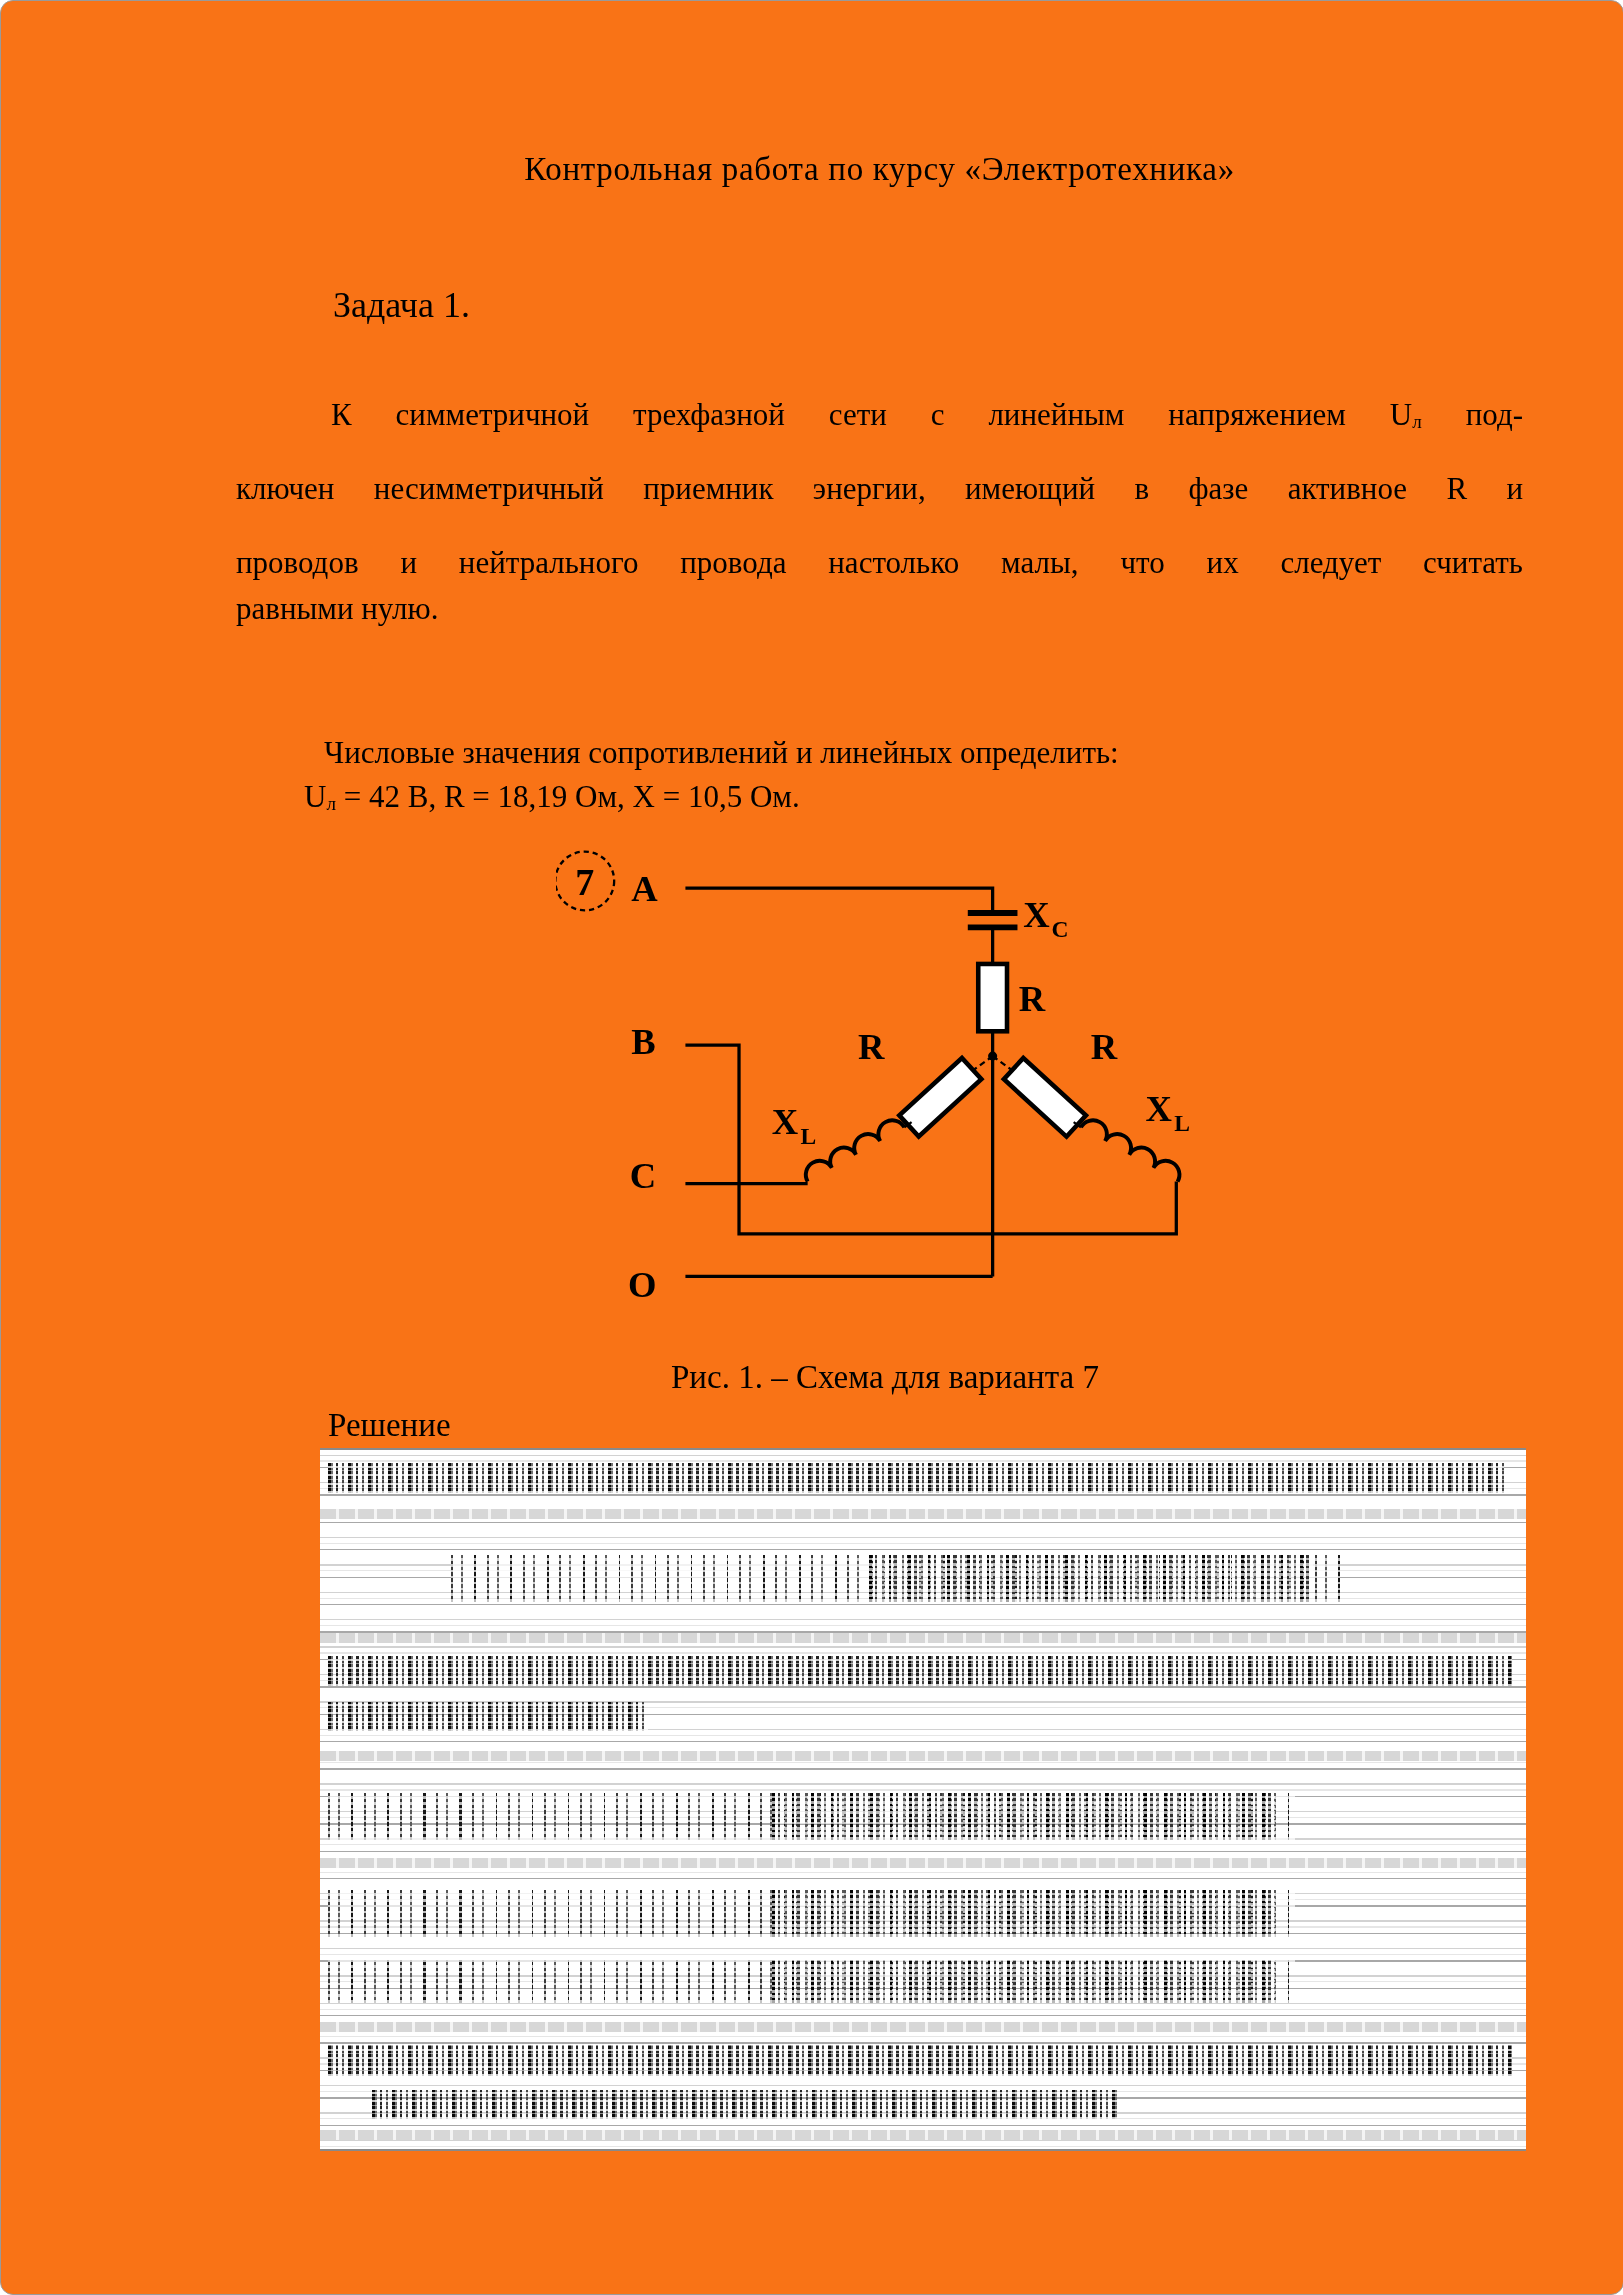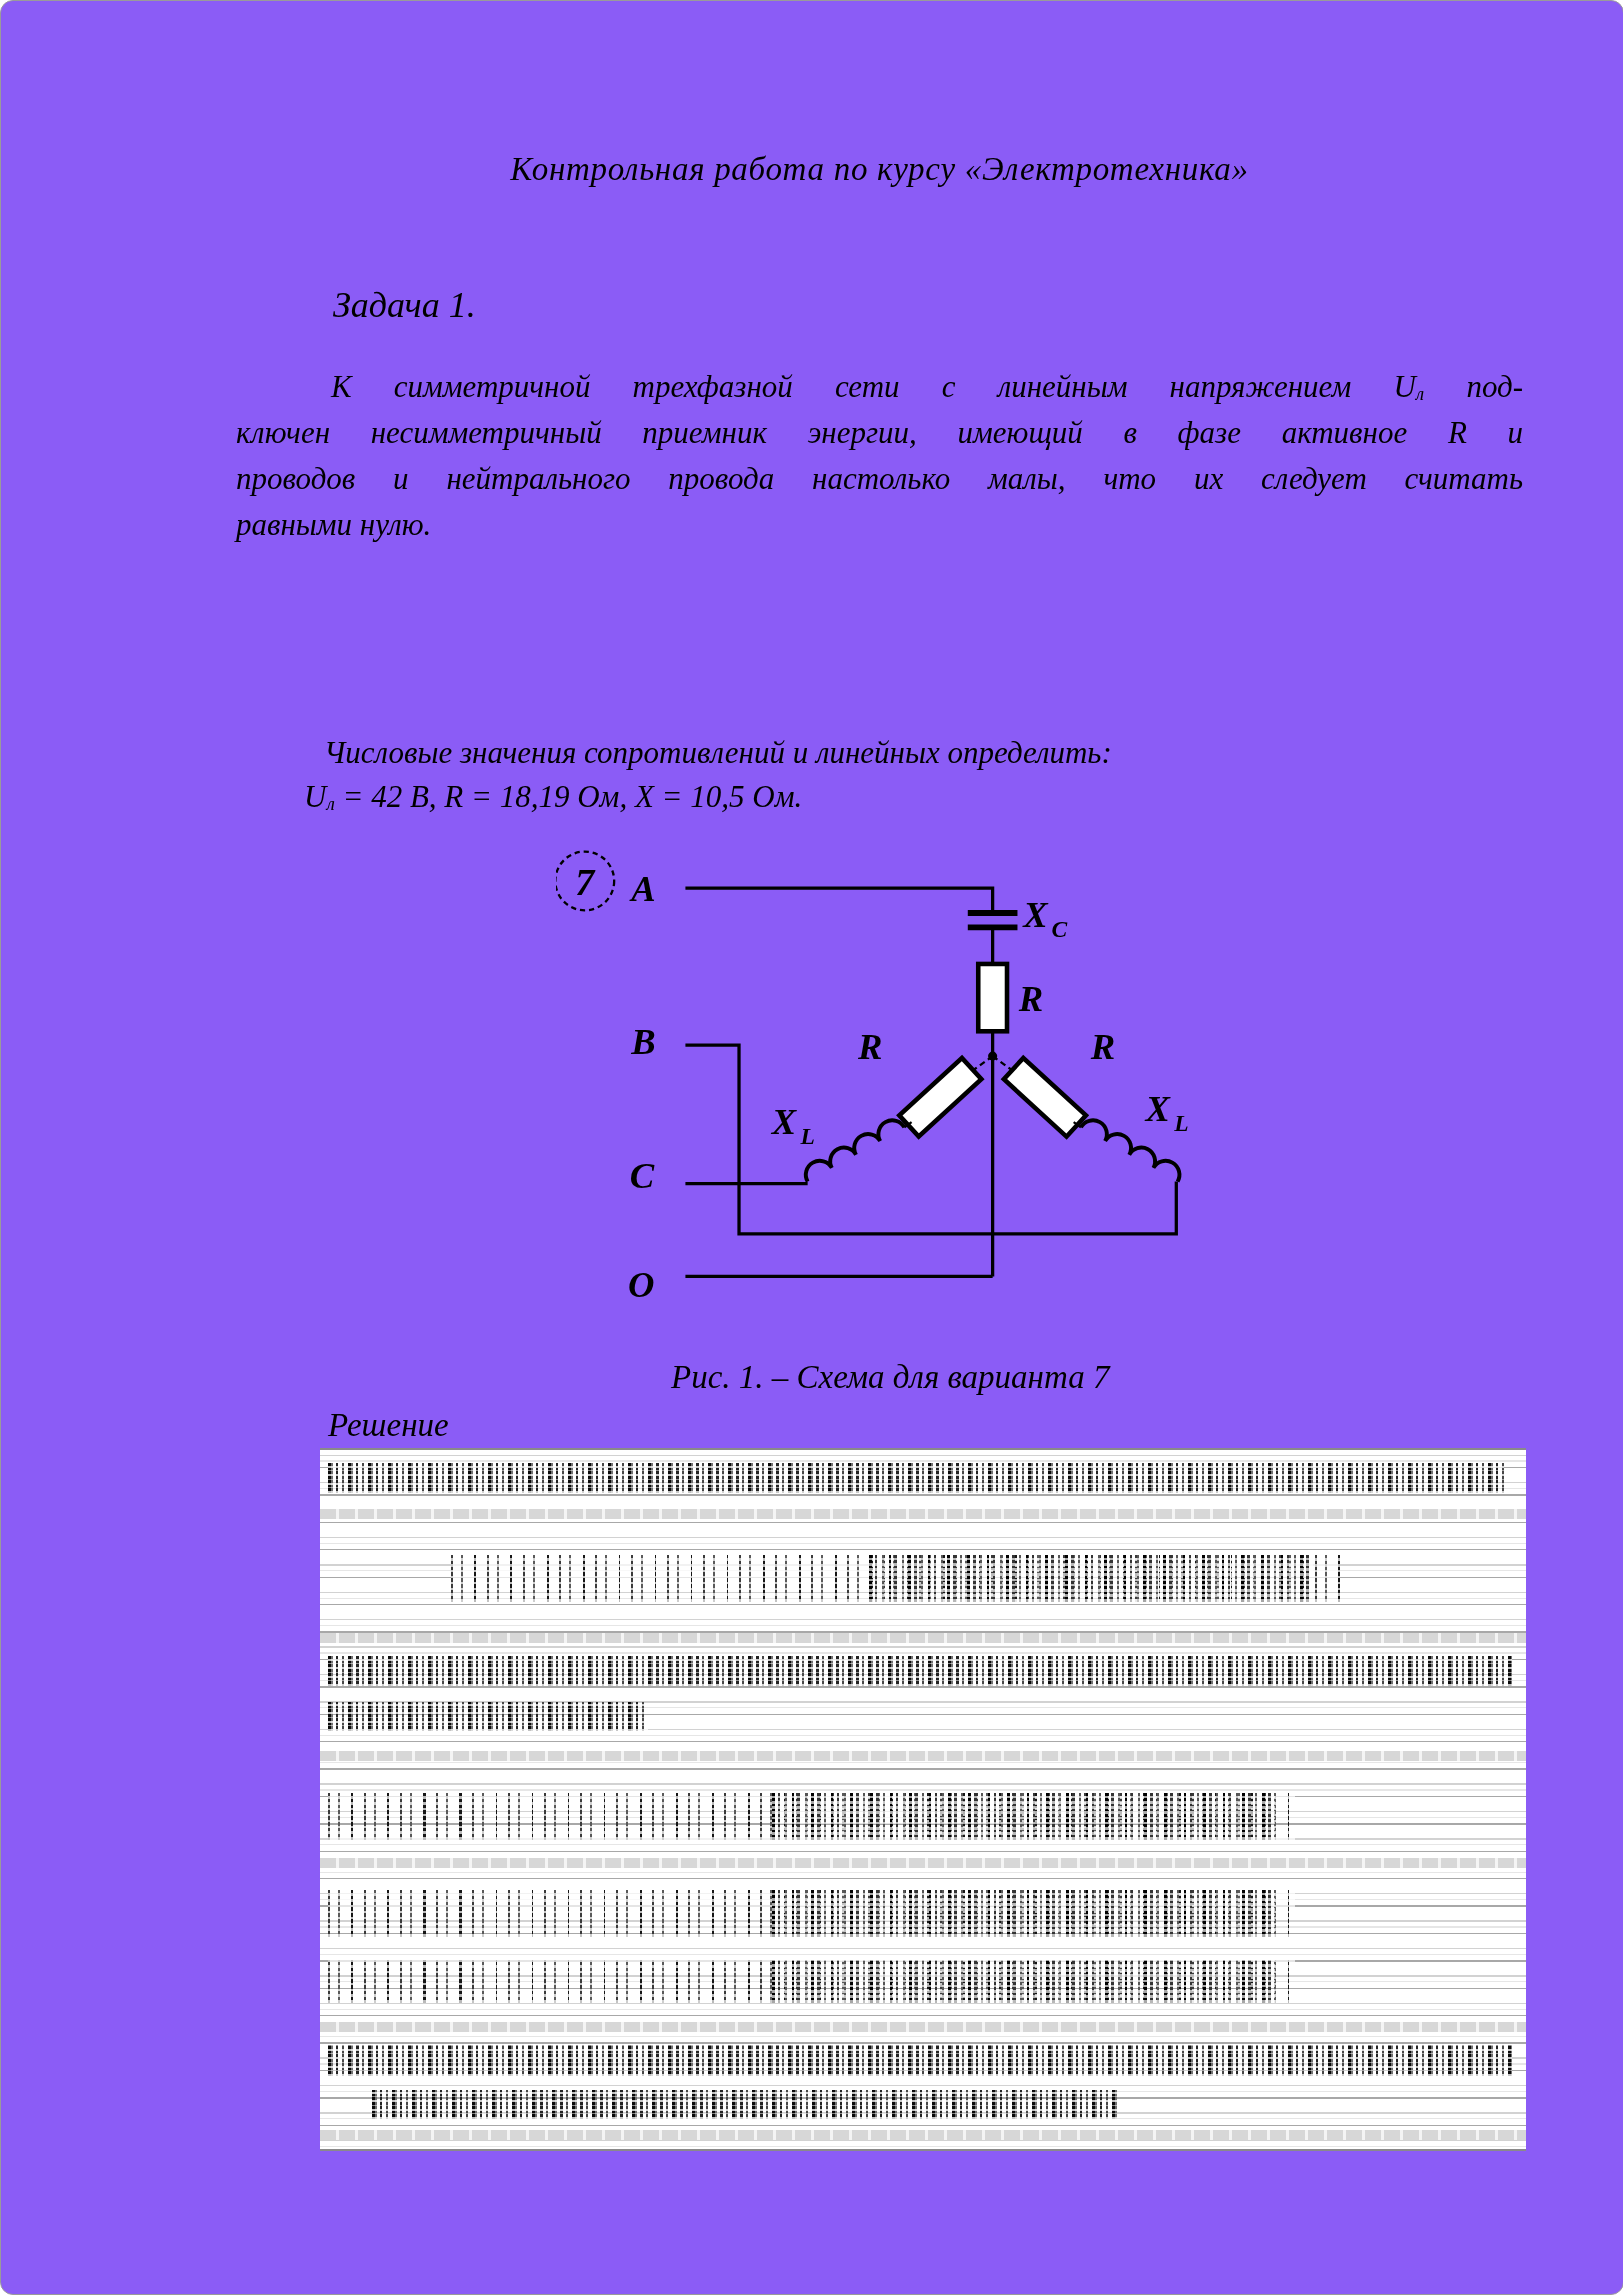--- a/index.html
+++ b/index.html
@@ -1,35 +1,34 @@
 <!DOCTYPE html>
 <html style="font-size:10.5px"><head>
 <meta charset="utf-8">
 <style>
   html,body{margin:0;padding:0;background:#fff;}
   .page{
     position:relative;
     width:1624px;height:2295px;
-    background:#8b5cf6;
+    background:#f97316;
     border:1.3px solid #9a9a9a;
     border-radius:13px;
     box-sizing:border-box;
     overflow:hidden;
     font-family:"Liberation Serif","DejaVu Serif",serif;
     color:#000;
-    font-style:italic;
   }
   .abs{position:absolute;}
   .center-line{left:235px;width:1287px;text-align:center;white-space:nowrap;}
   .h-title{font-size:33px;letter-spacing:0.7px;}
   .h-var{font-size:33px;}
   .h-task{font-size:36px;}
   .body-par{left:235px;width:1287px;font-size:31px;line-height:46px;}
   .line{height:46px;white-space:nowrap;}
-  .jline{white-space:normal;text-align:justify;text-align-last:justify;}
+  .jline{white-space:normal;text-align:justify;text-align-last:justify;margin-top:28px;}
   .indent{padding-left:95px;}
   .sub{font-size:0.62em;vertical-align:-0.18em;}
   .caption{font-size:33px;white-space:nowrap;}
   .solution-h{font-size:33px;white-space:nowrap;}
 
   
   svg text{font-family:"Liberation Serif","DejaVu Serif",serif;}
   .clabel{font-weight:bold;font-size:56px;}
   .clabel-sub{font-weight:bold;font-size:36px;}
   .cbadge{font-weight:bold;font-size:58px;}

